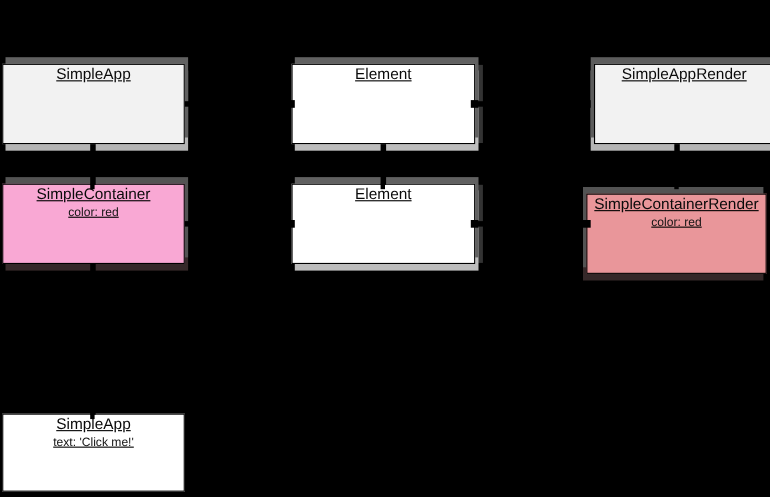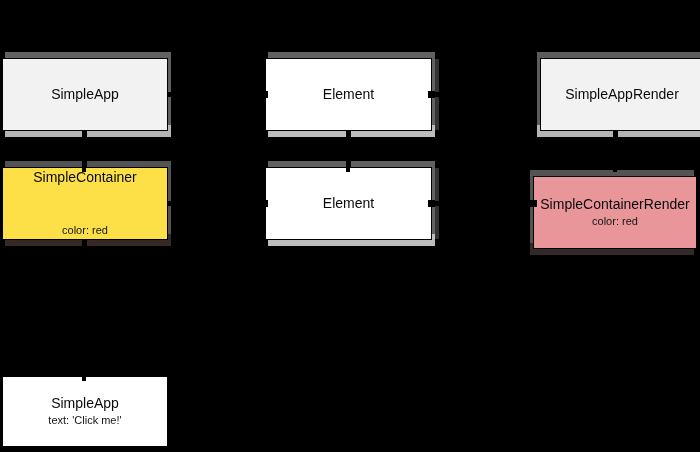--- a/index.html
+++ b/index.html
@@ -2,22 +2,22 @@
 <html><head>
 <meta charset="utf-8">
 <style>
   html,body { margin:0; padding:0; background:#000; }
   .stage {
     position:relative; width:700px; height:452px; background:#000;
     font-family:"Liberation Sans", sans-serif; overflow:hidden;
   }
   .node {
     position:absolute; box-sizing:border-box; border:1.5px solid #000;
-    display:flex; flex-direction:column; align-items:center; justify-content:center;
-    z-index:2; text-align:center;
+    display:flex; flex-direction:column; align-items:center; 
+    z-index:2; text-align:center;text-decoration:underline;
   }
   .node .title { font-size:14px; color:#0a0a0a; line-height:1.15; }
   .node .sub   { font-size:11px; color:#141414; line-height:1.2; margin-top:3px; }
 
   
   .sh-left   { box-shadow: 3px -6px 0 0 #616161, 3px 6px 0 0 #b5b5b5; }
   .sh-left-red { box-shadow: 3px -6px 0 0 #535353, 3px 6px 0 0 #352829; }
   .sh-mid    { box-shadow: 3px -6px 0 0 #616161, 3px 6px 0 0 #bdbdbd, 8px 0 0 -1px #333333; }
   .sh-right  { box-shadow: -3px -6px 0 0 #5c5c5c, -3px 6px 0 0 #b5b5b5; }
   .sh-right-red { box-shadow: -3px -6px 0 0 #535353, -3px 6px 0 0 #352829; }
@@ -50,21 +50,21 @@
 </style>
 </head>
 <body>
 
 <div class="stage">
 
   <div class="node sh-left" id="n-simple-app" style="background: rgb(242, 242, 242);">
     <div class="title">SimpleApp</div>
   </div>
 
-  <div class="node sh-left-red" id="n-simple-container" style="background: #fde047; gap: 36px;">
+  <div class="node sh-left-red" id="n-simple-container" style="background: #f9a8d4;">
     <div class="title">SimpleContainer</div>
     <div class="sub">color: red</div>
   </div>
 
 
   <div class="node" id="n-simple-text" style="background: rgb(255, 255, 255);">
     <div class="title">SimpleApp</div>
     <div class="sub">text: 'Click me!'</div>
   </div>
 

